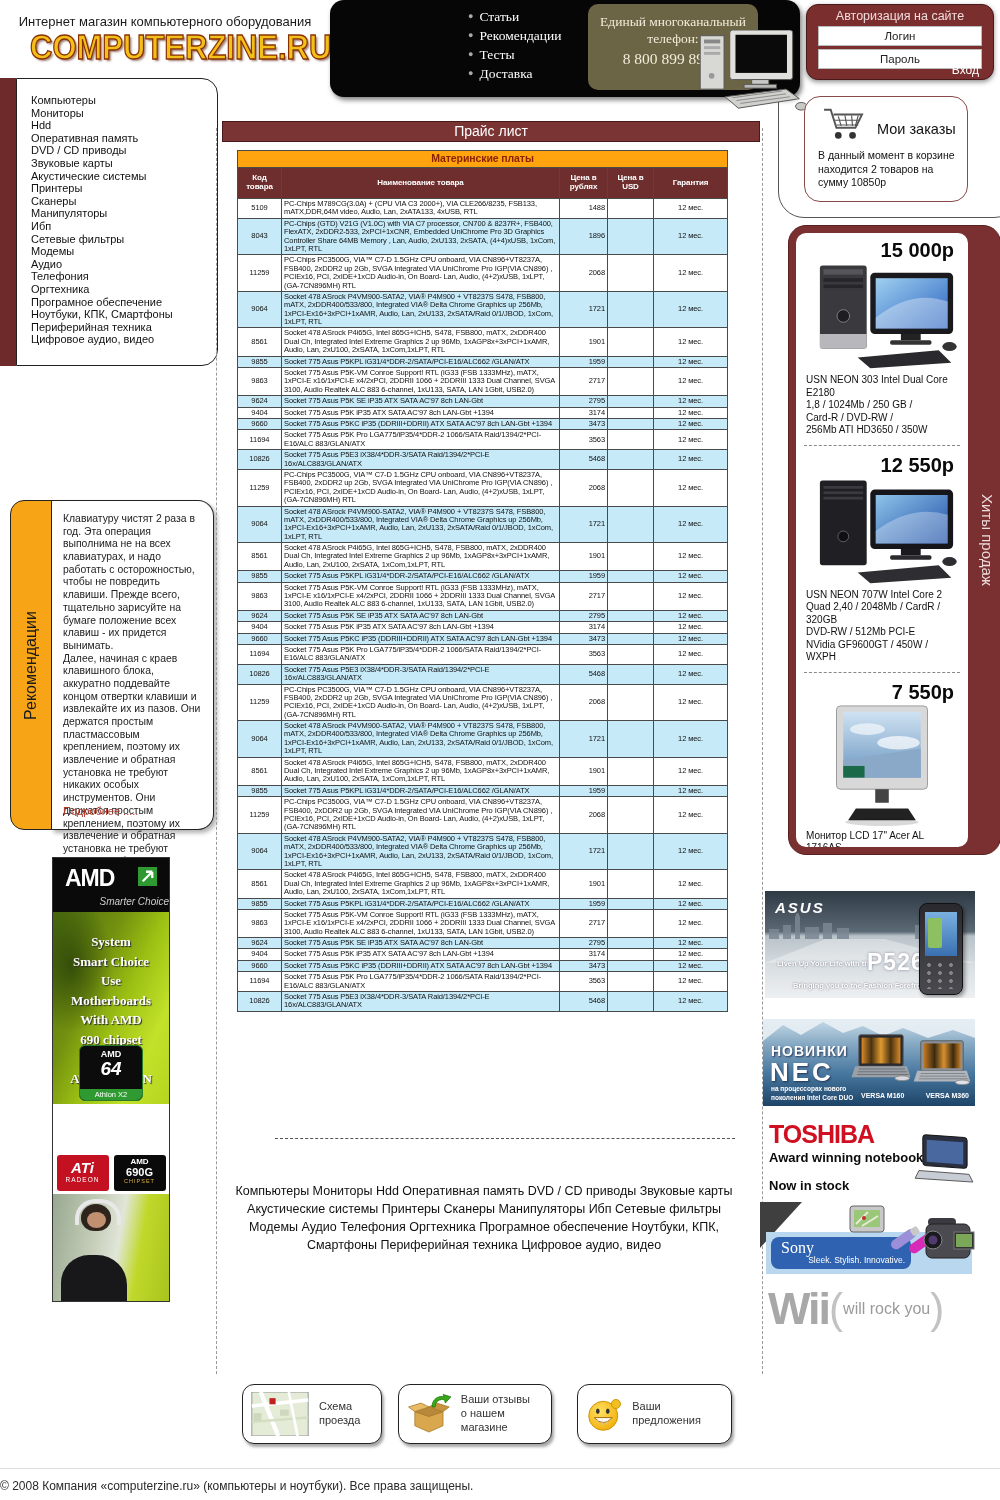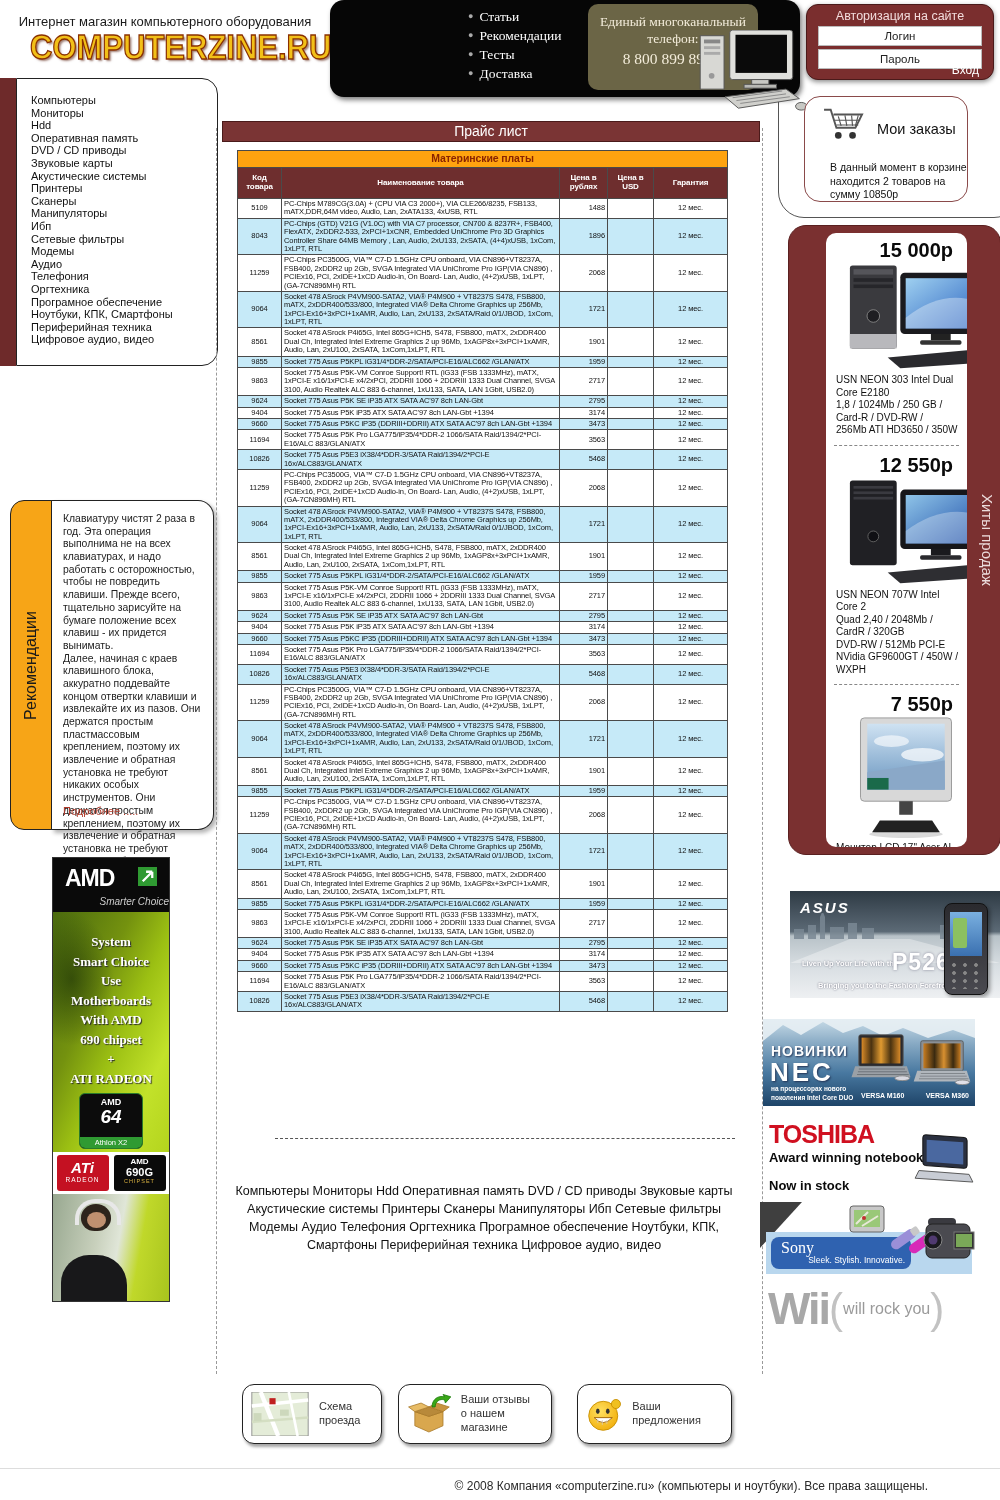--- a/index.html
+++ b/index.html
@@ -26,21 +26,21 @@
   .auth{position:absolute;left:806px;top:4px;width:186px;height:74px;background:#7a2e2e;border:1px solid #4a1a1a;
         border-radius:12px;box-shadow:0 2px 5px rgba(0,0,0,.45);}
   .auth-title{color:#f2dcdc;font-size:12.5px;text-align:center;margin-top:4px;}
   .auth input{display:block;width:158px;height:16px;margin:3px auto 0;text-align:center;font-size:11.5px;
         border:1px solid #bbb;background:#fff;color:#222;font-family:"Liberation Sans",sans-serif;}
   .auth-submit{position:absolute;right:14px;bottom:2px;color:#fff;font-size:12px;cursor:pointer;}
   .cartbox{position:absolute;left:804px;top:96px;width:162px;height:104px;border:1px solid #8a4a4a;
         border-radius:16px;background:#fff;cursor:pointer;}
   .cart-icon{position:absolute;left:16px;top:8px;}
   .cart-title{position:absolute;left:72px;top:24px;font-size:14.5px;color:#111;}
-  .cart-text{position:absolute;left:13px;top:52px;width:140px;font-size:10.5px;line-height:1.3;margin:12px;}
+  .cart-text{position:absolute;left:13px;top:52px;width:140px;font-size:10.5px;line-height:1.3;margin:0;}
   
   .catpanel{position:absolute;left:0;top:78px;width:218px;height:288px;}
   .catstrip{position:absolute;left:0;top:0;width:16px;height:100%;background:#6e2a2a;}
   .catwhite{position:absolute;left:16px;top:0;right:0;bottom:0;background:#fff;border:1px solid #222;
         border-radius:0 16px 16px 0;}
   .catwhite ul{list-style:none;margin:15px 0 0 14px;padding:0;}
   .catwhite li{font-size:11px;line-height:12.6px;color:#111;cursor:pointer;white-space:nowrap;}
   .recpanel{position:absolute;left:10px;top:500px;width:204px;height:330px;}
   .rectab{position:absolute;left:0;top:0;width:40px;height:328px;background:#f7a517;border:1px solid #222;
         border-radius:14px 0 0 14px;display:flex;align-items:center;justify-content:center;}
@@ -48,21 +48,21 @@
   .recbody{position:absolute;left:41px;top:0;right:0;height:328px;background:#fff;border:1px solid #222;
         border-left:none;border-radius:0 16px 16px 0;box-shadow:3px 3px 4px rgba(0,0,0,.3);}
   .rectext{margin:12px 10px 0 12px;font-size:10.4px;line-height:1.22;color:#222;white-space:pre-line;}
   .recmore{position:absolute;left:12px;bottom:12px;color:#b03a2a;font-size:11px;cursor:pointer;}
   
   .amdbanner{position:absolute;left:52px;top:857px;width:116px;height:443px;border:1px solid #333;cursor:pointer;}
   .amdtop{position:absolute;left:0;top:0;right:0;height:54px;background:#0a0a0a;}
   .amdword{position:absolute;left:12px;top:7px;color:#fff;font-size:23px;font-weight:bold;letter-spacing:-1px;}
   .amdarrow{position:absolute;right:12px;top:9px;}
   .amdtag{position:absolute;left:0;right:0;bottom:5px;text-align:right;color:#ccc;font-size:10px;font-style:italic;}
-  .amdgreen{position:absolute;left:0;top:54px;right:0;height:240px;
+  .amdgreen{position:absolute;left:0;top:54px;right:0;height:192px;
       background-image:radial-gradient(ellipse 60px 95px at 16% 28%, rgba(15,35,5,.55), transparent 70%),
       linear-gradient(115deg,#4a6a0e 0%,#74920f 35%,#9cc013 55%,#c2e22a 78%,#b4d41e 100%);}
   .amdlines{padding-top:20px;}
   .amdline{text-align:center;color:#fff;font-family:"Liberation Serif",serif;font-weight:bold;font-size:13px;
       line-height:19.5px;text-shadow:1px 1px 1px #2a2a2a;}
   .athlon{position:absolute;left:50%;bottom:3px;transform:translateX(-50%);width:62px;height:54px;background:#0c0c0c;
       border-radius:6px;border:1px solid #2a7a2a;text-align:center;}
   .athlon .a-brand{color:#fff;font-size:9px;font-weight:bold;margin-top:3px;}
   .athlon .a-num{color:#fff;font-size:19px;font-weight:bold;font-style:italic;line-height:19px;}
   .athlon .a-name{background:#2f9a32;color:#fff;font-size:7.5px;line-height:11px;position:absolute;left:0;right:0;bottom:0;border-radius:0 0 5px 5px;}
@@ -96,30 +96,30 @@
   .c-code{text-align:center;}
   .c-name{text-align:left;padding-left:3px;}
   .c-rub{text-align:right;padding-right:4px;}
   .c-war{text-align:center;}
   .dashsep{position:absolute;left:275px;top:1138px;width:460px;border-top:1px dashed #555;}
   .footlinks{position:absolute;left:234px;top:1182px;width:500px;text-align:center;font-size:12.5px;
       line-height:1.45;color:#111;margin:0;cursor:pointer;}
   
   .hitspanel{position:absolute;left:788px;top:225px;width:211px;height:628px;background:#7a3030;
       border:1px solid #5a2020;border-radius:18px;}
-  .hitsinner{position:absolute;left:7px;top:7px;bottom:7px;width:141px;background:#fff;border-radius:10px;overflow:hidden;margin-left:30px;}
+  .hitsinner{position:absolute;left:7px;top:7px;bottom:7px;width:172px;background:#fff;border-radius:10px;overflow:hidden;}
   .hitstrip{position:absolute;right:0;top:0;bottom:0;width:26px;display:flex;align-items:center;justify-content:center;}
   .hitstrip span{writing-mode:vertical-rl;color:#ecdcdc;font-size:15px;}
   .hit{position:relative;padding:4px 6px 2px;cursor:pointer;}
   .hit-price{text-align:right;font-size:20px;font-weight:bold;color:#0a0a0a;padding:2px 8px 0 0;}
   .hit-img{display:block;margin:0 auto;}
   .hit-name{font-size:10px;line-height:1.25;color:#111;white-space:pre-line;margin:4px 2px 0 4px;}
   .hitsep{border-top:1px dashed #888;margin:6px 8px 2px;}
   
-  .asus{position:absolute;left:790px;top:891px;width:210px;height:107px;overflow:hidden;cursor:pointer;
+  .asus{position:absolute;left:765px;top:891px;width:210px;height:107px;overflow:hidden;cursor:pointer;
       background:linear-gradient(#2e3a44 0%,#5c6a76 38%,#b8c2c8 42%,#d8dee2 70%,#eef0f2 100%);}
   .asus-logo{position:absolute;left:10px;top:8px;color:#fff;font-size:15px;font-weight:bold;font-style:italic;letter-spacing:2px;}
   .asus-pre{position:absolute;left:12px;bottom:30px;color:#fff;font-size:7.5px;font-weight:bold;text-shadow:0 0 2px #667;}
   .asus-model{position:absolute;left:102px;bottom:22px;color:#fff;font-size:23px;font-weight:bold;letter-spacing:1px;text-shadow:0 0 3px #889;}
   .asus-sub{position:absolute;left:28px;bottom:8px;color:#fff;font-size:7.5px;font-weight:bold;text-shadow:0 0 2px #667;}
   .asus-phone{position:absolute;right:12px;top:12px;width:42px;height:90px;background:linear-gradient(#2a2a2e,#4a4a50);
       border-radius:8px;border:1px solid #111;box-shadow:2px 2px 4px rgba(0,0,0,.4);}
   .asus-screen{position:absolute;left:5px;right:5px;top:8px;height:44px;background:linear-gradient(#7ab0e0,#3a70b0);}
   .asus-map{position:absolute;left:3px;top:6px;width:14px;height:30px;background:#8cc060;border-radius:2px;}
   .asus-keys{position:absolute;left:6px;right:6px;top:58px;bottom:5px;
@@ -149,21 +149,21 @@
   .wii-brand{font-size:45px;font-weight:bold;letter-spacing:-2px;color:#a8a8a8;vertical-align:middle;}
   .wii-paren{font-size:42px;font-weight:normal;color:#c2c2c2;vertical-align:middle;}
   .wii-tag{font-size:16px;color:#9a9a9a;vertical-align:middle;}
   
   .fbox{position:absolute;top:1384px;height:60px;border:1px solid #222;border-radius:12px;background:#fff;
       box-shadow:2px 3px 3px rgba(0,0,0,.35);display:flex;align-items:center;gap:10px;padding:0 8px;
       box-sizing:border-box;cursor:pointer;}
   .fbox1{left:242px;width:140px;} .fbox2{left:398px;width:154px;} .fbox3{left:577px;width:155px;}
   .fbox-label{font-size:11px;color:#333;line-height:1.25;white-space:pre-line;}
   .copyline{position:absolute;left:0;top:1468px;width:1000px;border-top:1px solid #ddd;}
-  .copyright{position:absolute;left:0;top:1479px;width:928px;text-align:right;font-size:12px;color:#2a2a2a;}
+  .copyright{position:absolute;left:0;top:1479px;width:928px;text-align:left;font-size:12px;color:#2a2a2a;}
 </style>
 </head>
 <body>
 
 <div class="page">
 
   <div class="toppanel"></div>
 
   <div class="tagline">Интернет магазин компьютерного оборудования</div>
   <div class="logo">COMPUTERZINE.RU</div>

